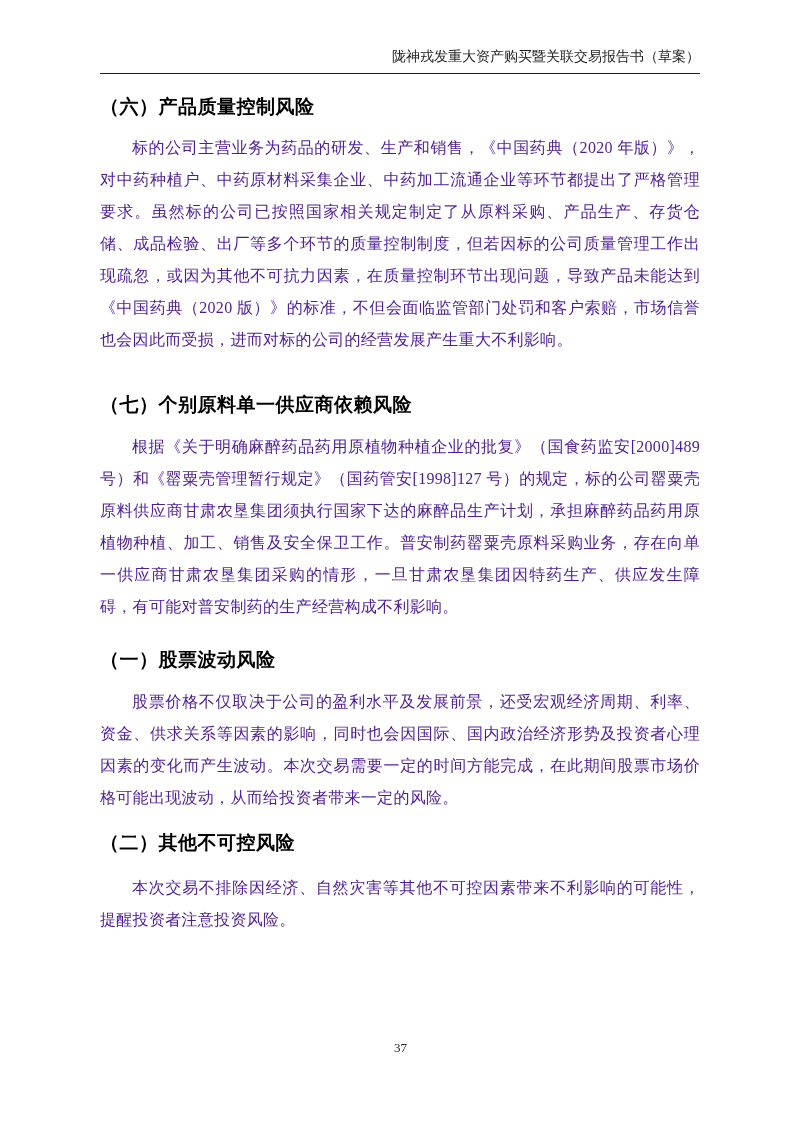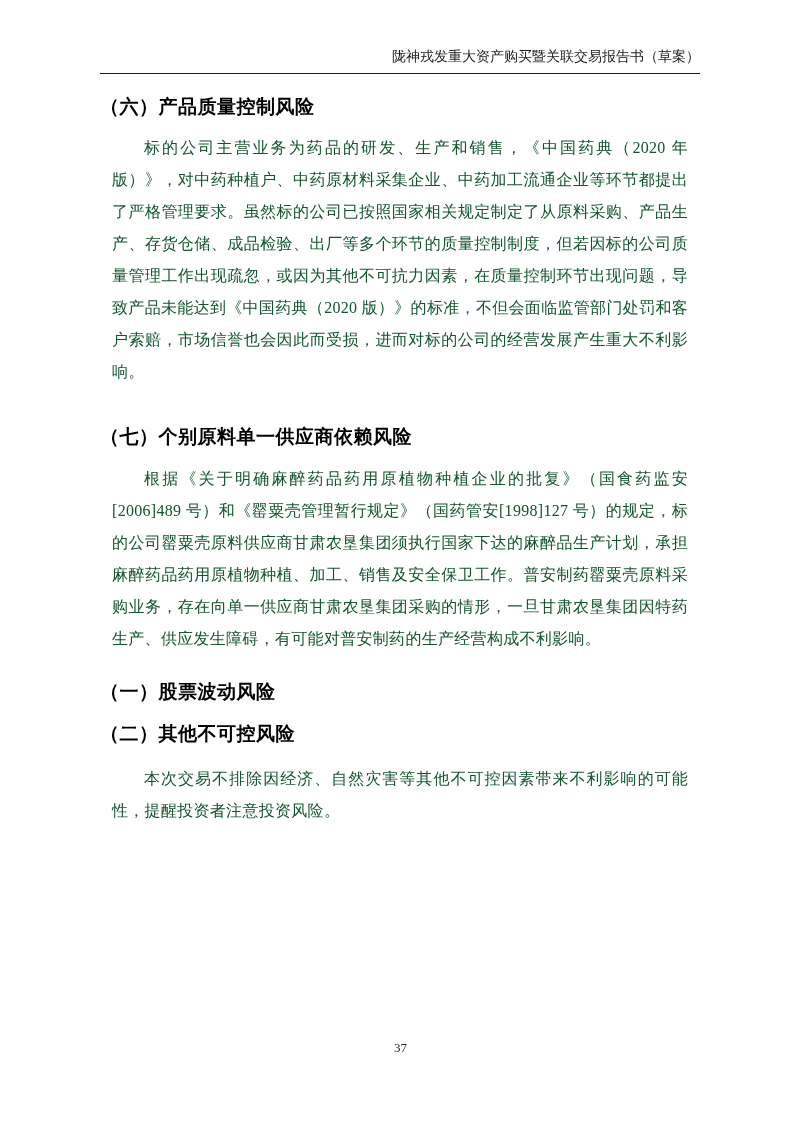--- a/index.html
+++ b/index.html
@@ -43,28 +43,28 @@
   .h-l1 {
     font-family: "Liberation Sans", "DejaVu Sans", sans-serif;
     font-weight: 700;
     font-size: 21px;
     line-height: 30px;
     color: #000000;
     margin: 0;
     letter-spacing: 0.5px;
   }
   .body-p {
-    margin: 12px;
+    margin: 0;
     font-size: 16px;
     line-height: 32px;
     text-align: justify;
     text-justify: inter-ideograph;
     text-indent: 2em;
     letter-spacing: 0.3px;
-    color: #14532d;
+    color: #4c1d95;
   }
   .mt-h-six   { margin-top: 20px; }
   .mt-p-six   { margin-top: 12px; }
   .mt-h-seven { margin-top: 36px; }
   .mt-p-seven { margin-top: 13px; }
   .mt-h-three { margin-top: 18px; }
   .mt-h-one   { margin-top: 24px; }
   .mt-p-one   { margin-top: 13px; }
   .mt-h-two   { margin-top: 16px; }
   .mt-p-two   { margin-top: 16px; }
@@ -89,25 +89,26 @@
   </div>
 
   <div class="content">
 
     <h2 class="h-l2 mt-h-six">（六）产品质量控制风险</h2>
 
     <p class="body-p mt-p-six">标的公司主营业务为药品的研发、生产和销售，《中国药典（2020 年版）》，对中药种植户、中药原材料采集企业、中药加工流通企业等环节都提出了严格管理要求。虽然标的公司已按照国家相关规定制定了从原料采购、产品生产、存货仓储、成品检验、出厂等多个环节的质量控制制度，但若因标的公司质量管理工作出现疏忽，或因为其他不可抗力因素，在质量控制环节出现问题，导致产品未能达到《中国药典（2020 版）》的标准，不但会面临监管部门处罚和客户索赔，市场信誉也会因此而受损，进而对标的公司的经营发展产生重大不利影响。</p>
 
     <h2 class="h-l2 mt-h-seven">（七）个别原料单一供应商依赖风险</h2>
 
-    <p class="body-p mt-p-seven">根据《关于明确麻醉药品药用原植物种植企业的批复》（国食药监安[2006]489 号）和《罂粟壳管理暂行规定》（国药管安[1998]127 号）的规定，标的公司罂粟壳原料供应商甘肃农垦集团须执行国家下达的麻醉品生产计划，承担麻醉药品药用原植物种植、加工、销售及安全保卫工作。普安制药罂粟壳原料采购业务，存在向单一供应商甘肃农垦集团采购的情形，一旦甘肃农垦集团因特药生产、供应发生障碍，有可能对普安制药的生产经营构成不利影响。</p>
+    <p class="body-p mt-p-seven">根据《关于明确麻醉药品药用原植物种植企业的批复》（国食药监安[2000]489 号）和《罂粟壳管理暂行规定》（国药管安[1998]127 号）的规定，标的公司罂粟壳原料供应商甘肃农垦集团须执行国家下达的麻醉品生产计划，承担麻醉药品药用原植物种植、加工、销售及安全保卫工作。普安制药罂粟壳原料采购业务，存在向单一供应商甘肃农垦集团采购的情形，一旦甘肃农垦集团因特药生产、供应发生障碍，有可能对普安制药的生产经营构成不利影响。</p>
 
 
     <h2 class="h-l2 mt-h-one">（一）股票波动风险</h2>
 
+    <p class="body-p mt-p-one">股票价格不仅取决于公司的盈利水平及发展前景，还受宏观经济周期、利率、资金、供求关系等因素的影响，同时也会因国际、国内政治经济形势及投资者心理因素的变化而产生波动。本次交易需要一定的时间方能完成，在此期间股票市场价格可能出现波动，从而给投资者带来一定的风险。</p>
 
     <h2 class="h-l2 mt-h-two">（二）其他不可控风险</h2>
 
     <p class="body-p mt-p-two">本次交易不排除因经济、自然灾害等其他不可控因素带来不利影响的可能性，提醒投资者注意投资风险。</p>
 
   </div>
 
   <div class="page-footer">
     <span>37</span>
   </div>

